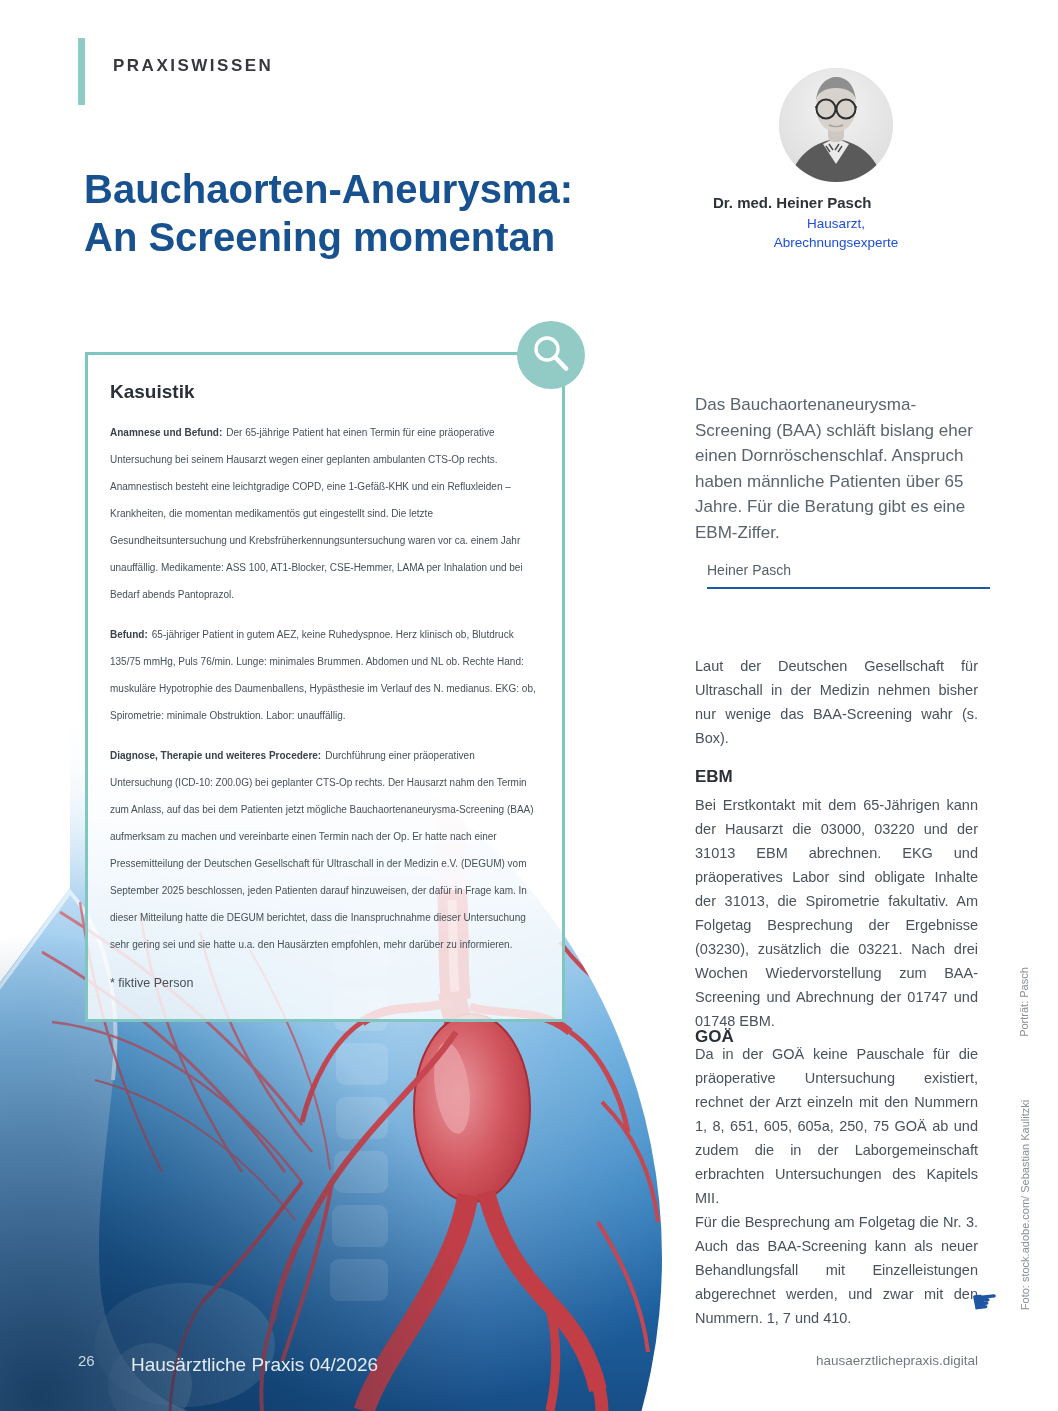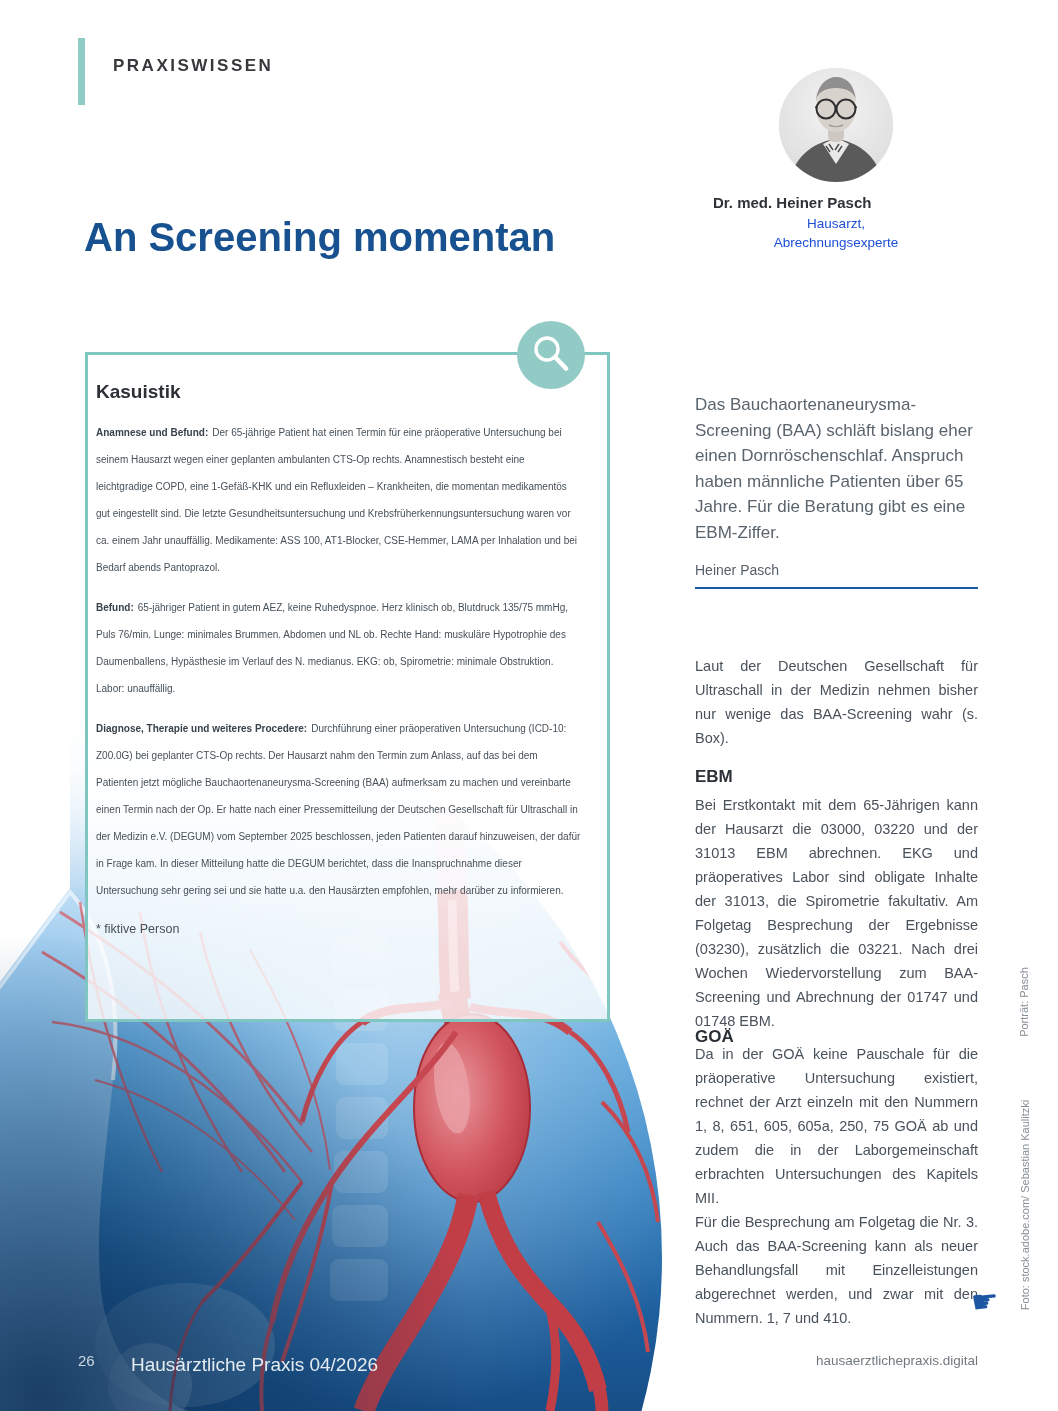--- a/index.html
+++ b/index.html
@@ -17,34 +17,34 @@
   .title{position:absolute;left:84px;top:165px;width:640px;
     font-size:40px;line-height:48px;font-weight:bold;color:#17518f;}
   
   .portrait{position:absolute;left:779px;top:68px;width:114px;height:114px;border-radius:50%;
     overflow:hidden;background:#e9e9e9;}
   .author-name{position:absolute;left:713px;top:194px;width:246px;text-align:left;
     font-size:15px;font-weight:bold;color:#2f3338;}
   .author-role{position:absolute;left:713px;top:214px;width:246px;text-align:center;
     font-size:13.5px;line-height:19px;color:#1d4ed8;white-space:pre-line;}
   
-  .case-box{position:absolute;left:85px;top:352px;width:525px;height:670px;
+  .case-box{position:absolute;left:85px;top:352px;width:480px;height:670px;
     border:3px solid #7ec6bf;background:rgba(255,255,255,0.80);
-    padding:26px 26px 20px 8px;z-index:5;}
+    padding:26px 26px 20px 22px;z-index:5;}
   .case-heading{font-size:19px;font-weight:bold;color:#2b3036;margin:0 0 16px 0;}
   .case-p{font-size:10px;line-height:27px;color:#465058;margin:0 0 13px 0;}
   .case-p .plabel{font-weight:bold;color:#39424b;margin-right:4px;}
   .case-footnote{font-size:12.5px;color:#465058;margin-top:18px;}
   .magnifier-badge{position:absolute;left:517px;top:321px;width:68px;height:68px;border-radius:50%;
     background:#92cbc5;z-index:6;}
   
   .col{position:absolute;left:695px;top:352px;width:283px;}
   .standfirst{position:absolute;top:0;left:0;width:100%;
     font-size:17px;line-height:25.5px;color:#5a646d;margin-top:40px;}
-  .byline{position:absolute;top:210px;left:0;width:100%;
+  .byline{position:absolute;top:210px;left:12px;width:100%;
     font-size:14px;color:#565f68;padding-bottom:9px;border-bottom:2.5px solid #1c5aa5;}
   .lead{position:absolute;top:302px;left:0;width:100%;
     font-size:14.5px;line-height:24px;color:#49525b;text-align:justify;}
   .sec-h1{position:absolute;top:398px;left:0;font-size:17px;font-weight:bold;color:#2b3036;}
   .sec-p1{position:absolute;top:430px;left:0;width:100%;
     font-size:14.5px;line-height:24px;color:#49525b;text-align:justify;margin-top:11px;}
   .sec-h2{position:absolute;top:658px;left:0;font-size:17px;font-weight:bold;color:#2b3036;}
   .sec-p2{position:absolute;top:690px;left:0;width:100%;
     font-size:14.5px;line-height:24px;color:#49525b;text-align:justify;}
   .sec-p2 p{margin:0;}
@@ -163,21 +163,21 @@
 
       <path d="M -10,296 L 70,188 L 70,-10 L -10,-10 Z" fill="#ffffff"></path>
       <rect x="0" y="0" width="680" height="250" fill="url(#fadeTop)"></rect>
       <rect x="0" y="0" width="680" height="711" fill="url(#darkCorner)"></rect>
     </svg>
   </div>
 
   <div class="accent-bar"></div>
   <div class="kicker">PRAXISWISSEN</div>
   <div class="title">
-    <br>
+    <span>Bauchaorten-Aneurysma:</span><br>
     <span>An Screening momentan</span>
   </div>
 
   <div class="portrait">
     <svg width="114" height="114" viewBox="0 0 114 114" xmlns="http://www.w3.org/2000/svg">
       <defs>
         <radialGradient id="pg" cx="0.5" cy="0.35" r="0.8">
           <stop offset="0" stop-color="#f3f3f3"></stop>
           <stop offset="1" stop-color="#d9d9d9"></stop>
         </radialGradient>

